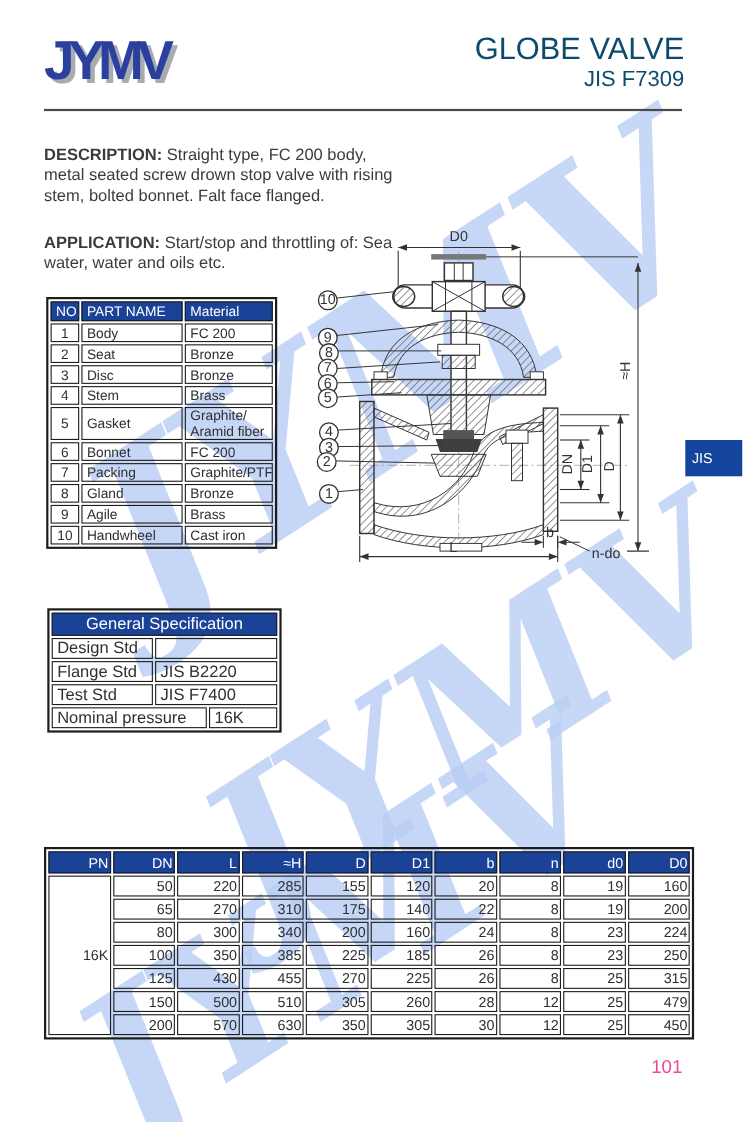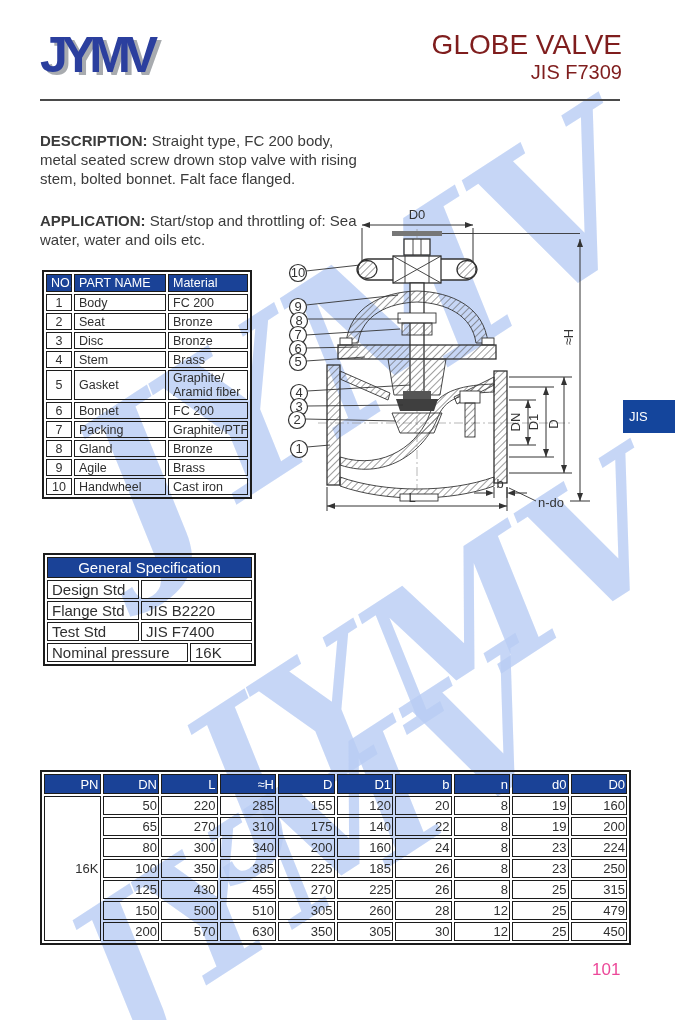--- a/index.html
+++ b/index.html
@@ -14,21 +14,21 @@
   .wm{position:absolute;z-index:0;font-family:"DejaVu Serif",serif;font-style:italic;
       font-weight:bold;color:var(--watermark);opacity:.8;white-space:nowrap;line-height:1;
       pointer-events:none;}
   #wm1{left:48px;top:235px;font-size:205px;transform:rotate(-33deg);}
   #wm2{left:160px;top:560px;font-size:175px;transform:rotate(-33deg);}
   #wm3{left:45px;top:755px;font-size:175px;transform:rotate(-33deg);}
   .layer{position:absolute;z-index:1;}
   
   #logo{left:40px;top:26px;font-size:50px;font-weight:bold;letter-spacing:-6px;
         color:var(--logo_blue);text-shadow:4px 3px 0 var(--logo_shadow);}
-  #titleblock{right:53px;top:30px;text-align:right;color:#7f1d1d;}
+  #titleblock{right:53px;top:30px;text-align:right;color:#0c4a6e;}
   #titleblock .t1{font-size:28px;line-height:30px;}
   #titleblock .t2{font-size:20px;line-height:24px;}
   #rule{left:40px;top:99px;width:580px;height:2px;background:#4a4a4a;}
   
   .para{left:40px;width:322px;font-size:15px;line-height:19px;color:#3b3b3b;}
   #description{top:131px;}
   #application{top:211px;}
   .para b{font-weight:bold;}
   
   table{border-collapse:separate;border-spacing:2px;border:2px solid var(--line);

